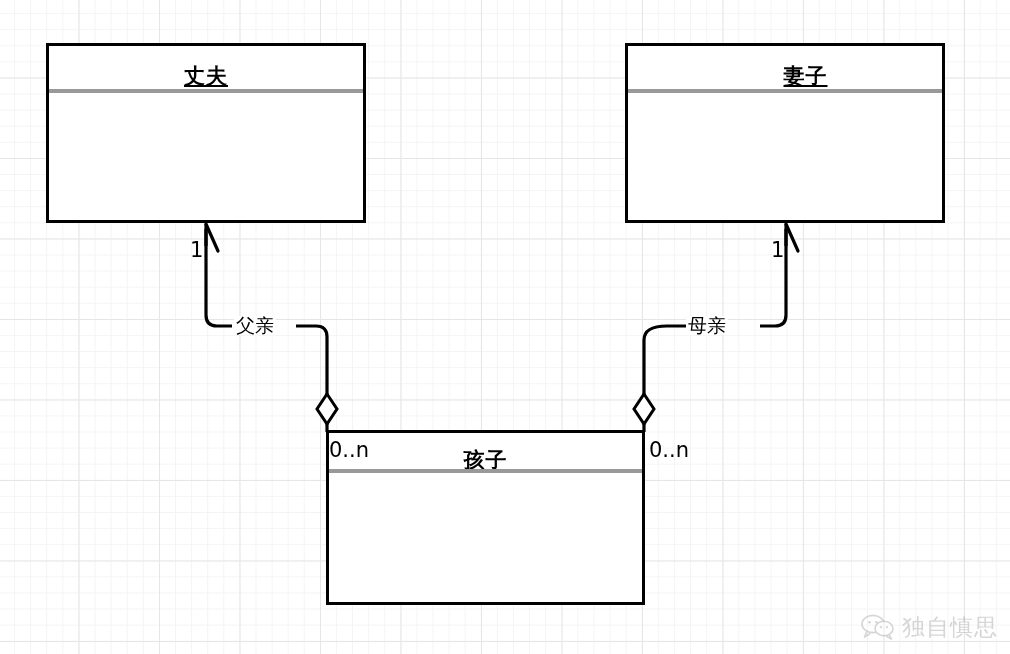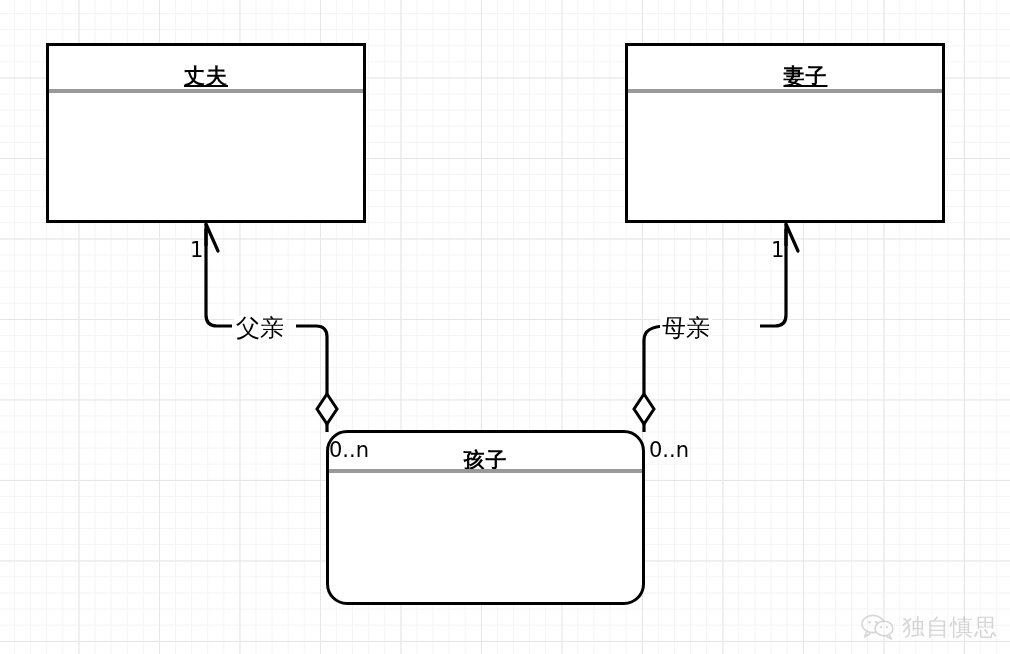--- a/index.html
+++ b/index.html
@@ -63,21 +63,21 @@
     position: absolute;
     left: 0;
     top: 0;
     width: 1010px;
     height: 654px;
     overflow: visible;
   }
 
   .edge-label {
     position: absolute;
-    font-size: 24px;
+    font-size: 19px;
     color: #000000;
     line-height: 1;
     white-space: nowrap;
     background: #ffffff;
     padding: 0 2px;
   }
   .mult-label {
     position: absolute;
     font-size: 21px;
     color: #000000;
@@ -113,21 +113,21 @@
     <div class="uml-divider" id="div-husband" style="top: 43px;"></div>
   </div>
 
   <div class="uml-box" id="box-wife" style="left: 625px; top: 43px; width: 320px; height: 180px;">
     <div class="uml-title-band" id="band-wife" style="height: 45px; margin-left: 41px;">
       <span class="uml-title">妻子</span>
     </div>
     <div class="uml-divider" id="div-wife" style="top: 43px;"></div>
   </div>
 
-  <div class="uml-box" id="box-child" style="left: 326px; top: 430px; width: 319px; height: 175px; border-radius: 21px;">
+  <div class="uml-box" id="box-child" style="left: 326px; top: 430px; width: 319px; height: 175px;">
     <div class="uml-title-band" id="band-child" style="height: 38px;">
       <span class="uml-title">孩子</span>
     </div>
     <div class="uml-divider" id="div-child" style="top: 36px;"></div>
   </div>
 
   <svg class="overlay" viewBox="0 0 1010 654">
 
     <g>
 
@@ -146,21 +146,21 @@
       <path d="M 690 326 L 667 326 Q 644 326 644 340 L 644 397" fill="none" stroke="#000000" stroke-width="3.2" stroke-linecap="butt"></path>
       <path d="M 786 224 L 786 246" stroke="#000000" stroke-width="3.2" fill="none"></path>
       <path d="M 786 224 L 798 251" stroke="#000000" stroke-width="3.2" fill="none" stroke-linecap="round"></path>
       <path d="M 644 394 L 654 409 L 644 424 L 634 409 Z" fill="#ffffff" stroke="#000000" stroke-width="3"></path>
       <path d="M 644 424 L 644 432" stroke="#000000" stroke-width="3.2" fill="none"></path>
     </g>
   </svg>
 
   <div class="edge-label" style="left:234px; top:316px;">父亲</div>
 
-  <div class="edge-label" style="left:660px; top:316px;">母亲</div>
+  <div class="edge-label" style="left:686px; top:316px;">母亲</div>
 
   <div class="mult-label" style="left:190px; top:240px;">1</div>
 
   <div class="mult-label" style="left:771px; top:240px;">1</div>
 
   <div class="mult-label" style="left:329px; top:440px;">0..n</div>
 
   <div class="mult-label" style="left:649px; top:440px;">0..n</div>
 
   <div id="watermark">

